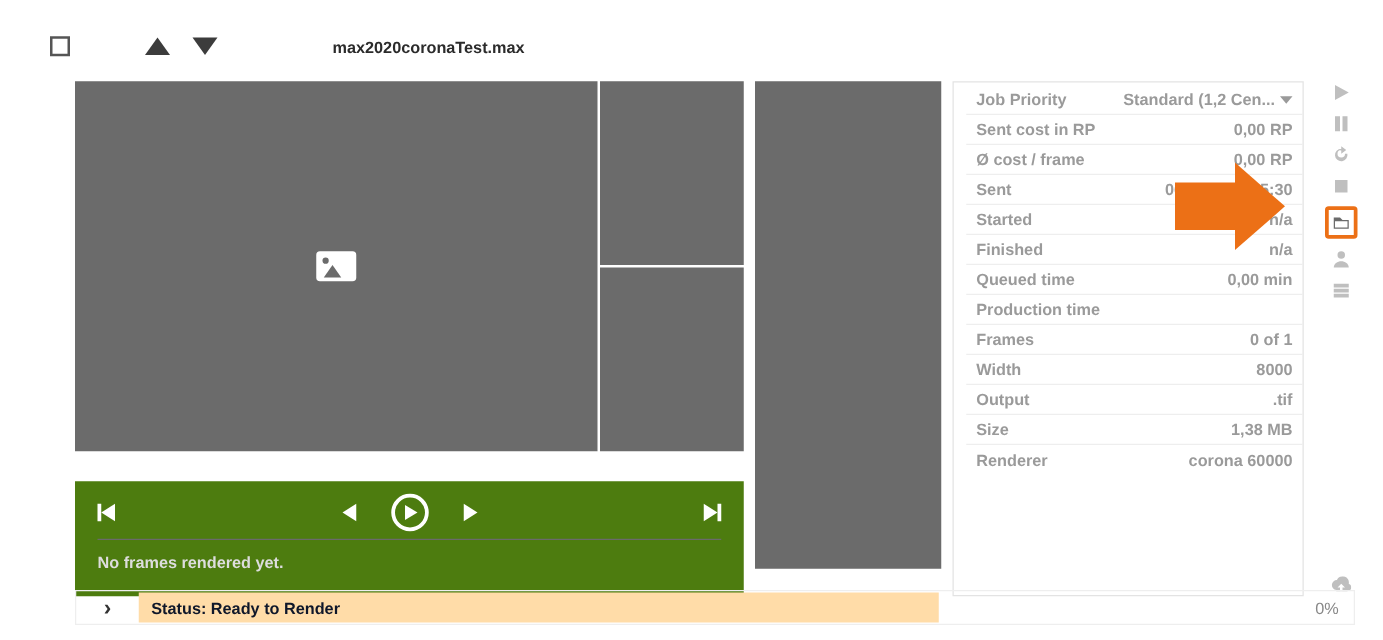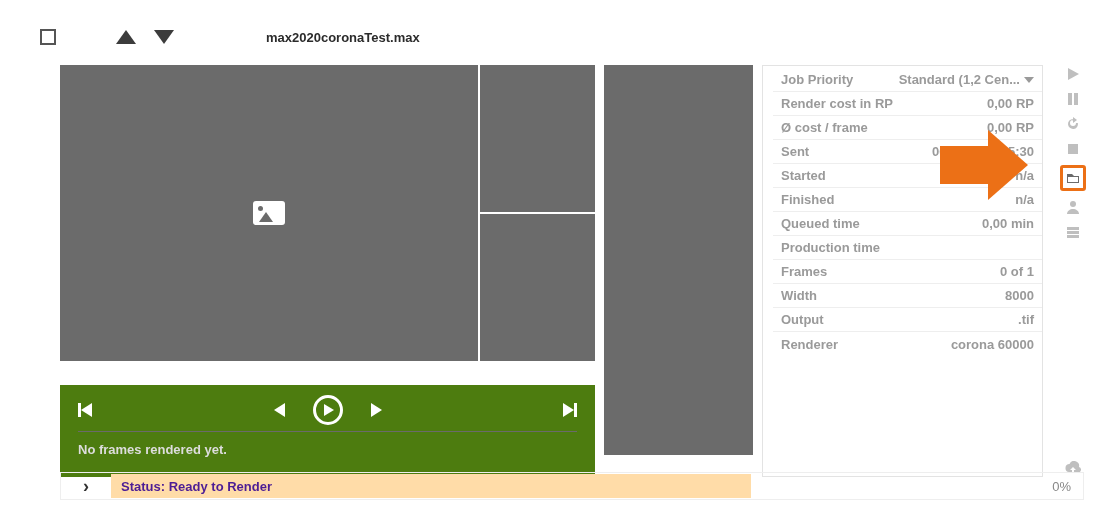--- a/index.html
+++ b/index.html
@@ -53,21 +53,21 @@
   .hl{border:3px solid #ec7016;border-radius:3px;padding:2px;position:relative;width:26px;height:26px;}
   .hl svg{fill:#6b6b6b;}
   .tb-last{margin-top:212px;}
   
   .arrow{position:absolute;left:940px;top:130px;width:95px;height:70px;pointer-events:none;}
   .ar-body{position:absolute;left:0;top:16px;width:48px;height:38px;background:#ec7016;}
   .ar-head{position:absolute;left:48px;top:0;width:0;height:0;border-top:35px solid transparent;border-bottom:35px solid transparent;border-left:40px solid #ec7016;}
   
   .status{position:absolute;left:60px;bottom:12px;right:22px;height:28px;border:1px solid #eee;display:flex;align-items:center;}
   .status .chev{width:50px;display:flex;align-items:center;justify-content:center;font-weight:bold;color:#333;font-size:18px;}
-  .status .bar{width:640px;height:24px;background:#ffdca8;display:flex;align-items:center;padding:0 10px;font-weight:bold;color:#4c1d95;}
+  .status .bar{width:640px;height:24px;background:#ffdca8;display:flex;align-items:center;padding:0 10px;font-weight:bold;color:#0f172a;}
   .status .pct{margin-left:auto;padding-right:12px;color:#888;}
 </style>
 </head>
 <body>
 
 <div class="wrap">
 
   <div class="header">
     <div class="chk"></div>
     <div class="tri up"></div>
@@ -121,21 +121,21 @@
     <div class="info">
       <div class="info-row">
         <span class="lbl">Job Priority</span>
         <span class="dd">
           <span class="val">Standard (1,2 Cen...</span>
           <span class="dd-caret"></span>
         </span>
       </div>
       <div id="info-rows">
           <div class="info-row">
-            <span class="lbl">Render cost in RP</span>
+            <span class="lbl">Sent cost in RP</span>
             <span class="val">0,00 RP</span>
           </div>
           <div class="info-row">
             <span class="lbl">Ø cost / frame</span>
             <span class="val">0,00 RP</span>
           </div>
           <div class="info-row">
             <span class="lbl">Sent</span>
             <span class="val">06.04.2020 15:30</span>
           </div>
@@ -159,20 +159,24 @@
             <span class="lbl">Frames</span>
             <span class="val">0 of 1</span>
           </div>
           <div class="info-row">
             <span class="lbl">Width</span>
             <span class="val">8000</span>
           </div>
           <div class="info-row">
             <span class="lbl">Output</span>
             <span class="val">.tif</span>
+          </div>
+          <div class="info-row">
+            <span class="lbl">Size</span>
+            <span class="val">1,38 MB</span>
           </div>
           <div class="info-row">
             <span class="lbl">Renderer</span>
             <span class="val">corona 60000</span>
           </div>
         </div>
     </div>
   </div>
 
   <div class="toolbar">

